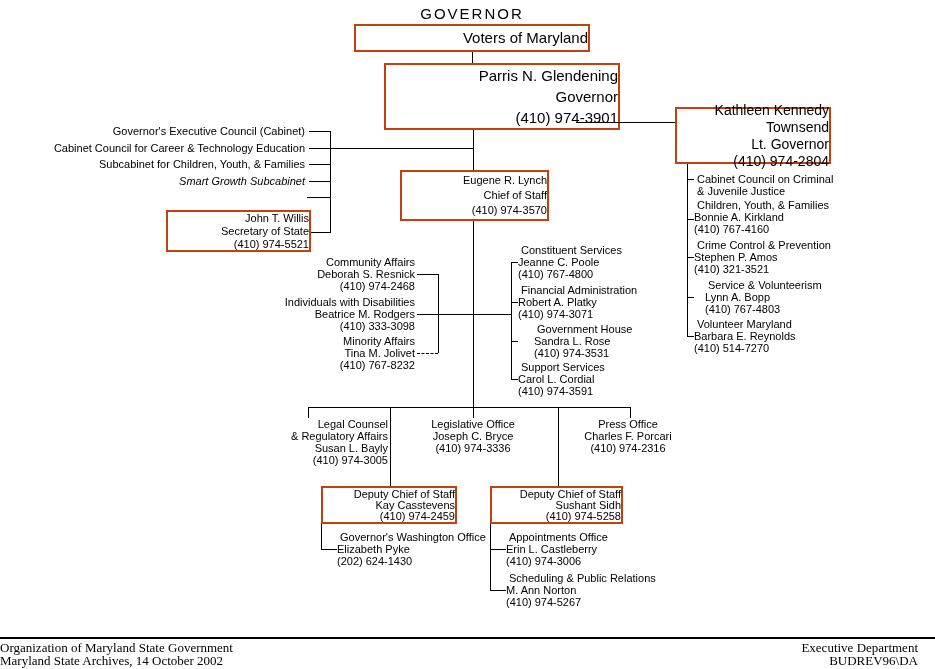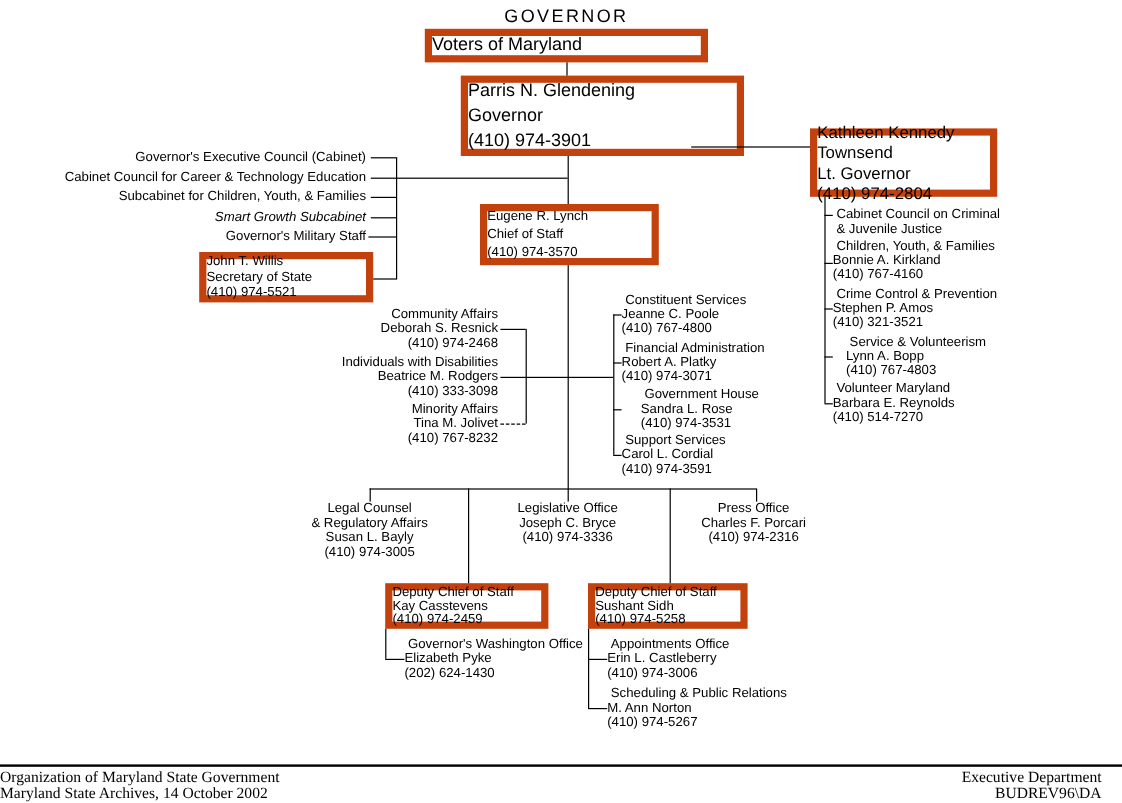--- a/index.html
+++ b/index.html
@@ -2,22 +2,22 @@
 <html><head>
 <meta charset="utf-8">
 <style>
   html,body{margin:0;padding:0;background:#ffffff;}
   .canvas{position:relative;width:935px;height:669px;background:#ffffff;
           font-family:"Liberation Sans",sans-serif;color:#000;overflow:hidden;}
   .hl{position:absolute;height:1px;background:#000;}
   .vl{position:absolute;width:1px;background:#000;}
   .dl{position:absolute;height:0;border-top:1px dashed #000;}
   .rule{position:absolute;height:2px;background:#000;}
-  .box{position:absolute;box-sizing:border-box;border:6px solid #c2410c;background:#fff;
-       text-align:left;display:flex;flex-direction:column;justify-content:center;
+  .box{position:absolute;box-sizing:border-box;border:2px solid #c2410c;background:#fff;
+       text-align:right;display:flex;flex-direction:column;justify-content:center;
        font-size:11px;line-height:13px;}
   .tb{position:absolute;font-size:11px;line-height:12px;white-space:nowrap;}
   .ra{text-align:right;}
   .ctr{text-align:center;white-space:normal;}
   .o{padding-left:3px;}
   .hdr{position:absolute;font-size:15px;letter-spacing:2px;text-align:center;}
   .serif{position:absolute;font-family:"Liberation Serif",serif;font-size:13px;line-height:13px;white-space:nowrap;}
 </style>
 </head>
 <body>
@@ -51,21 +51,20 @@
   <div class="box" style="left:166px;top:210px;width:145px;height:42px;line-height:13px;">
     <div>John T. Willis</div>
     <div>Secretary of State</div>
     <div>(410) 974-5521</div>
   </div>
 
   <div class="tb ra" style="left:0;top:125px;width:305px;">Governor's Executive Council (Cabinet)</div>
   <div class="tb ra" style="left:0;top:142px;width:305px;">Cabinet Council for Career &amp; Technology Education</div>
   <div class="tb ra" style="left:0;top:158px;width:305px;">Subcabinet for Children, Youth, &amp; Families</div>
   <div class="tb ra" style="left:0;top:175px;width:305px;font-style:italic;">Smart Growth Subcabinet</div>
-  <div class="tb ra" style="left:0;top:191px;width:305px;">Governor's Military Staff</div>
 
   <div class="tb ra" style="left:100px;top:256px;width:315px;">
     <div>Community Affairs</div>
     <div>Deborah S. Resnick</div>
     <div>(410) 974-2468</div>
   </div>
   <div class="tb ra" style="left:100px;top:296px;width:315px;">
     <div>Individuals with Disabilities</div>
     <div>Beatrice M. Rodgers</div>
     <div>(410) 333-3098</div>
@@ -115,21 +114,21 @@
     <div class="o">Service &amp; Volunteerism</div>
     <div>Lynn A. Bopp</div>
     <div>(410) 767-4803</div>
   </div>
   <div class="tb" style="left:694px;top:318px;">
     <div class="o">Volunteer Maryland</div>
     <div>Barbara E. Reynolds</div>
     <div>(410) 514-7270</div>
   </div>
 
-  <div class="tb ctr" style="left:228px;top:418px;width:160px;">
+  <div class="tb ctr" style="left:228px;top:418px;width:160px;text-align:right;">
     <div>Legal Counsel</div>
     <div>&amp; Regulatory Affairs</div>
     <div>Susan L. Bayly</div>
     <div>(410) 974-3005</div>
   </div>
   <div class="tb ctr" style="left:393px;top:418px;width:160px;">
     <div>Legislative Office</div>
     <div>Joseph C. Bryce</div>
     <div>(410) 974-3336</div>
   </div>

